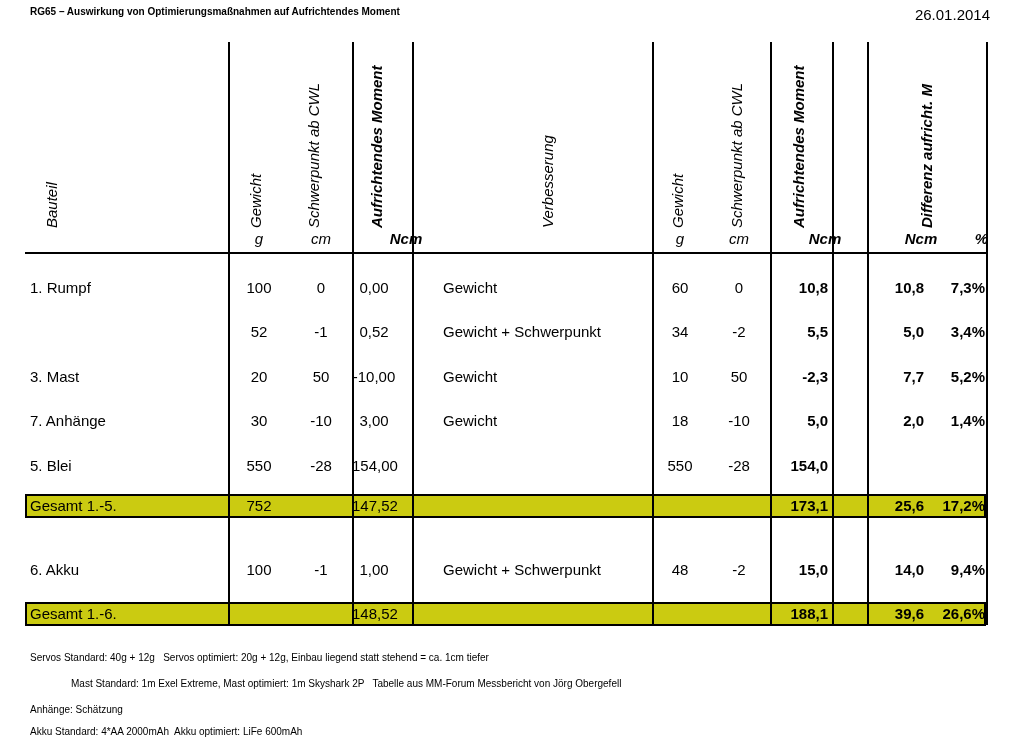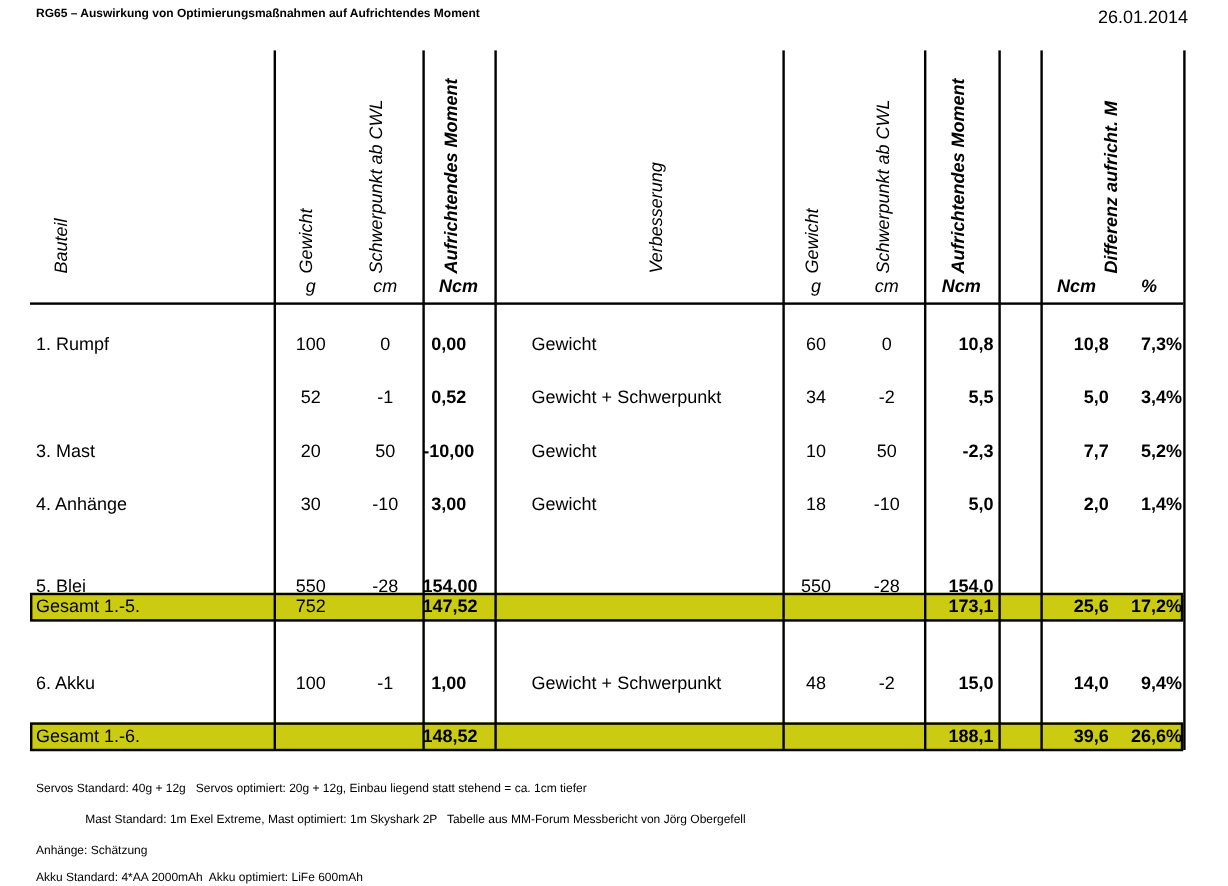--- a/index.html
+++ b/index.html
@@ -10,36 +10,36 @@
   
   .vline{position:absolute;top:42px;height:583px;width:1.5px;background:#000;}
   
   .hline{position:absolute;left:25px;width:961px;height:2px;background:#000;top:252px;}
   
   .vh{position:absolute;top:42px;height:186px;width:20px;writing-mode:vertical-rl;
       transform:rotate(180deg);font-size:15px;font-style:italic;line-height:20px;white-space:nowrap;}
   .vh.b{font-weight:bold;}
   
   .unit{position:absolute;top:230px;font-size:15px;font-style:italic;line-height:18px;text-align:center;}
-  .unit.b{font-weight:bold;}
+  .unit.b{font-weight:bold;padding-left:24px;}
   .u-g1{left:228px;width:62px;}
   .u-cm1{left:290px;width:62px;}
   .u-ncm1{left:352px;width:60px;}
   .u-g2{left:652px;width:56px;}
   .u-cm2{left:708px;width:62px;}
   .u-ncm2{left:770px;width:62px;}
   .u-dncm{left:867px;width:60px;}
   .u-dpct{left:930px;width:55px;}
   
   .row{position:absolute;left:0;width:1023px;height:20px;z-index:3;}
   .c{position:absolute;font-size:15px;line-height:20px;white-space:nowrap;}
   .c-name{left:30px;width:195px;}
   .c-g1{left:228px;width:62px;text-align:center;}
   .c-cm1{left:290px;width:62px;text-align:center;}
-  .c-ncm1{left:352px;width:44px;text-align:center;font-weight:bold;}
+  .c-ncm1{left:352px;width:44px;text-align:center;font-weight:normal;}
   .c-verb{left:443px;width:206px;}
   .c-g2{left:652px;width:56px;text-align:center;}
   .c-cm2{left:708px;width:62px;text-align:center;}
   .c-ncm2{left:770px;width:58px;text-align:right;font-weight:bold;}
   .c-dncm{left:867px;width:57px;text-align:right;font-weight:bold;}
   .c-dpct{left:930px;width:55px;text-align:right;font-weight:bold;}
   
   .band{position:absolute;left:25px;width:957px;height:20px;background:#cbcb11;
         border:2px solid #000;z-index:1;}
   .vline{z-index:2;}
@@ -119,33 +119,33 @@
     <span class="c c-ncm1">-10,00</span>
     <span class="c c-verb">Gewicht</span>
     <span class="c c-g2">10</span>
     <span class="c c-cm2">50</span>
     <span class="c c-ncm2">-2,3</span>
     <span class="c c-dncm">7,7</span>
     <span class="c c-dpct">5,2%</span>
   </div>
 
   <div class="row" style="top:411px;">
-    <span class="c c-name">4. Anhänge</span>
+    <span class="c c-name">7. Anhänge</span>
     <span class="c c-g1">30</span>
     <span class="c c-cm1">-10</span>
     <span class="c c-ncm1">3,00</span>
     <span class="c c-verb">Gewicht</span>
     <span class="c c-g2">18</span>
     <span class="c c-cm2">-10</span>
     <span class="c c-ncm2">5,0</span>
     <span class="c c-dncm">2,0</span>
     <span class="c c-dpct">1,4%</span>
   </div>
 
-  <div class="row" style="top:456px;margin-top:23px;">
+  <div class="row" style="top:456px;">
     <span class="c c-name">5. Blei</span>
     <span class="c c-g1">550</span>
     <span class="c c-cm1">-28</span>
     <span class="c c-ncm1">154,00</span>
     <span class="c c-verb"></span>
     <span class="c c-g2">550</span>
     <span class="c c-cm2">-28</span>
     <span class="c c-ncm2">154,0</span>
     <span class="c c-dncm"></span>
     <span class="c c-dpct"></span>

